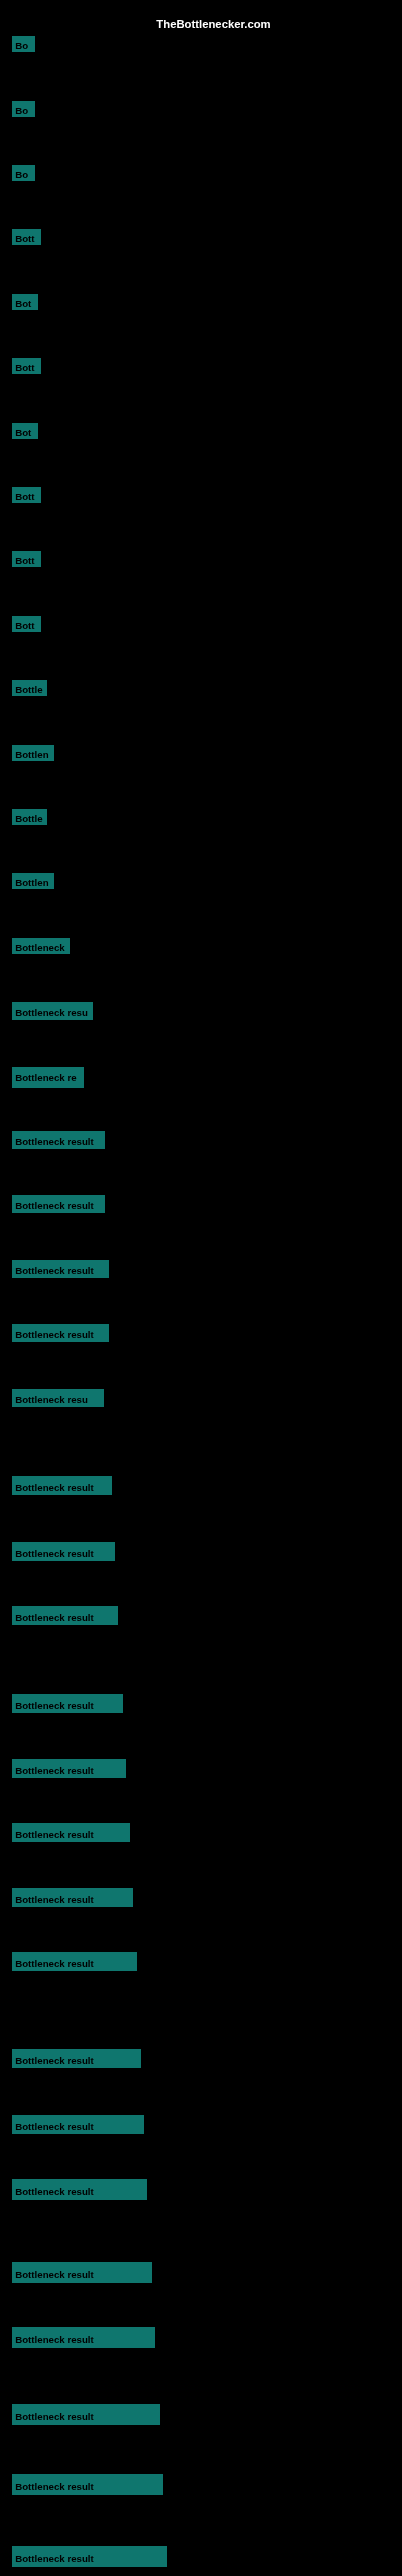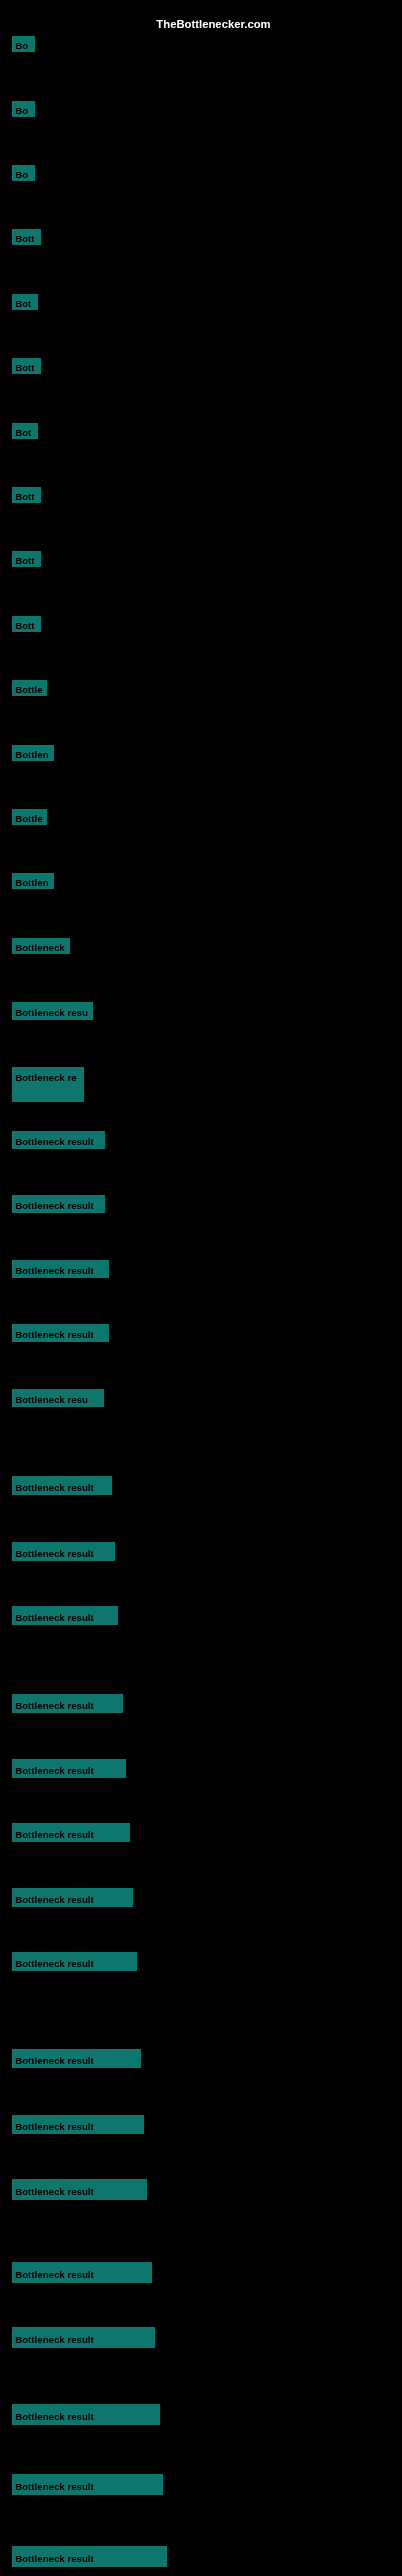--- a/index.html
+++ b/index.html
@@ -51,21 +51,21 @@
     <div class="label-item" style="top: 411px; width: 26px; height: 16px; line-height: 16px;">Bot</div>
     <div class="label-item" style="top: 475px; width: 29px; height: 16px; line-height: 16px;">Bott</div>
     <div class="label-item" style="top: 539px; width: 29px; height: 16px; line-height: 16px;">Bott</div>
     <div class="label-item" style="top: 604px; width: 29px; height: 16px; line-height: 16px;">Bott</div>
     <div class="label-item" style="top: 668px; width: 35px; height: 16px; line-height: 16px;">Bottle</div>
     <div class="label-item" style="top: 733px; width: 42px; height: 16px; line-height: 16px;">Bottlen</div>
     <div class="label-item" style="top: 797px; width: 35px; height: 16px; line-height: 16px;">Bottle</div>
     <div class="label-item" style="top: 861px; width: 42px; height: 16px; line-height: 16px;">Bottlen</div>
     <div class="label-item" style="top: 926px; width: 58px; height: 16px; line-height: 16px;">Bottleneck</div>
     <div class="label-item" style="top: 990px; width: 81px; height: 17.7px; line-height: 17.7px;">Bottleneck resu</div>
-    <div class="label-item" style="top: 1055px; width: 72px; height: 35px; line-height: 17.7px;">Bottleneck re</div>
+    <div class="label-item" style="top: 1055px; width: 72px; height: 21px; line-height: 17.7px;">Bottleneck re</div>
     <div class="label-item" style="top: 1119px; width: 93px; height: 17.7px; line-height: 17.7px;">Bottleneck result</div>
     <div class="label-item" style="top: 1183px; width: 93px; height: 17.7px; line-height: 17.7px;">Bottleneck result</div>
     <div class="label-item" style="top: 1248px; width: 97px; height: 17.7px; line-height: 17.7px;">Bottleneck result</div>
     <div class="label-item" style="top: 1312px; width: 97px; height: 17.7px; line-height: 17.7px;">Bottleneck result</div>
     <div class="label-item" style="top: 1377px; width: 92px; height: 17.7px; line-height: 17.7px;">Bottleneck resu</div>
     <div class="label-item" style="top: 1464px; width: 100px; height: 19.3px; line-height: 19.3px;">Bottleneck result</div>
     <div class="label-item" style="top: 1530px; width: 103px; height: 19.3px; line-height: 19.3px;">Bottleneck result</div>
     <div class="label-item" style="top: 1594px; width: 106px; height: 19.3px; line-height: 19.3px;">Bottleneck result</div>
     <div class="label-item" style="top: 1682px; width: 111px; height: 19.3px; line-height: 19.3px;">Bottleneck result</div>
     <div class="label-item" style="top: 1747px; width: 114px; height: 19.3px; line-height: 19.3px;">Bottleneck result</div>

